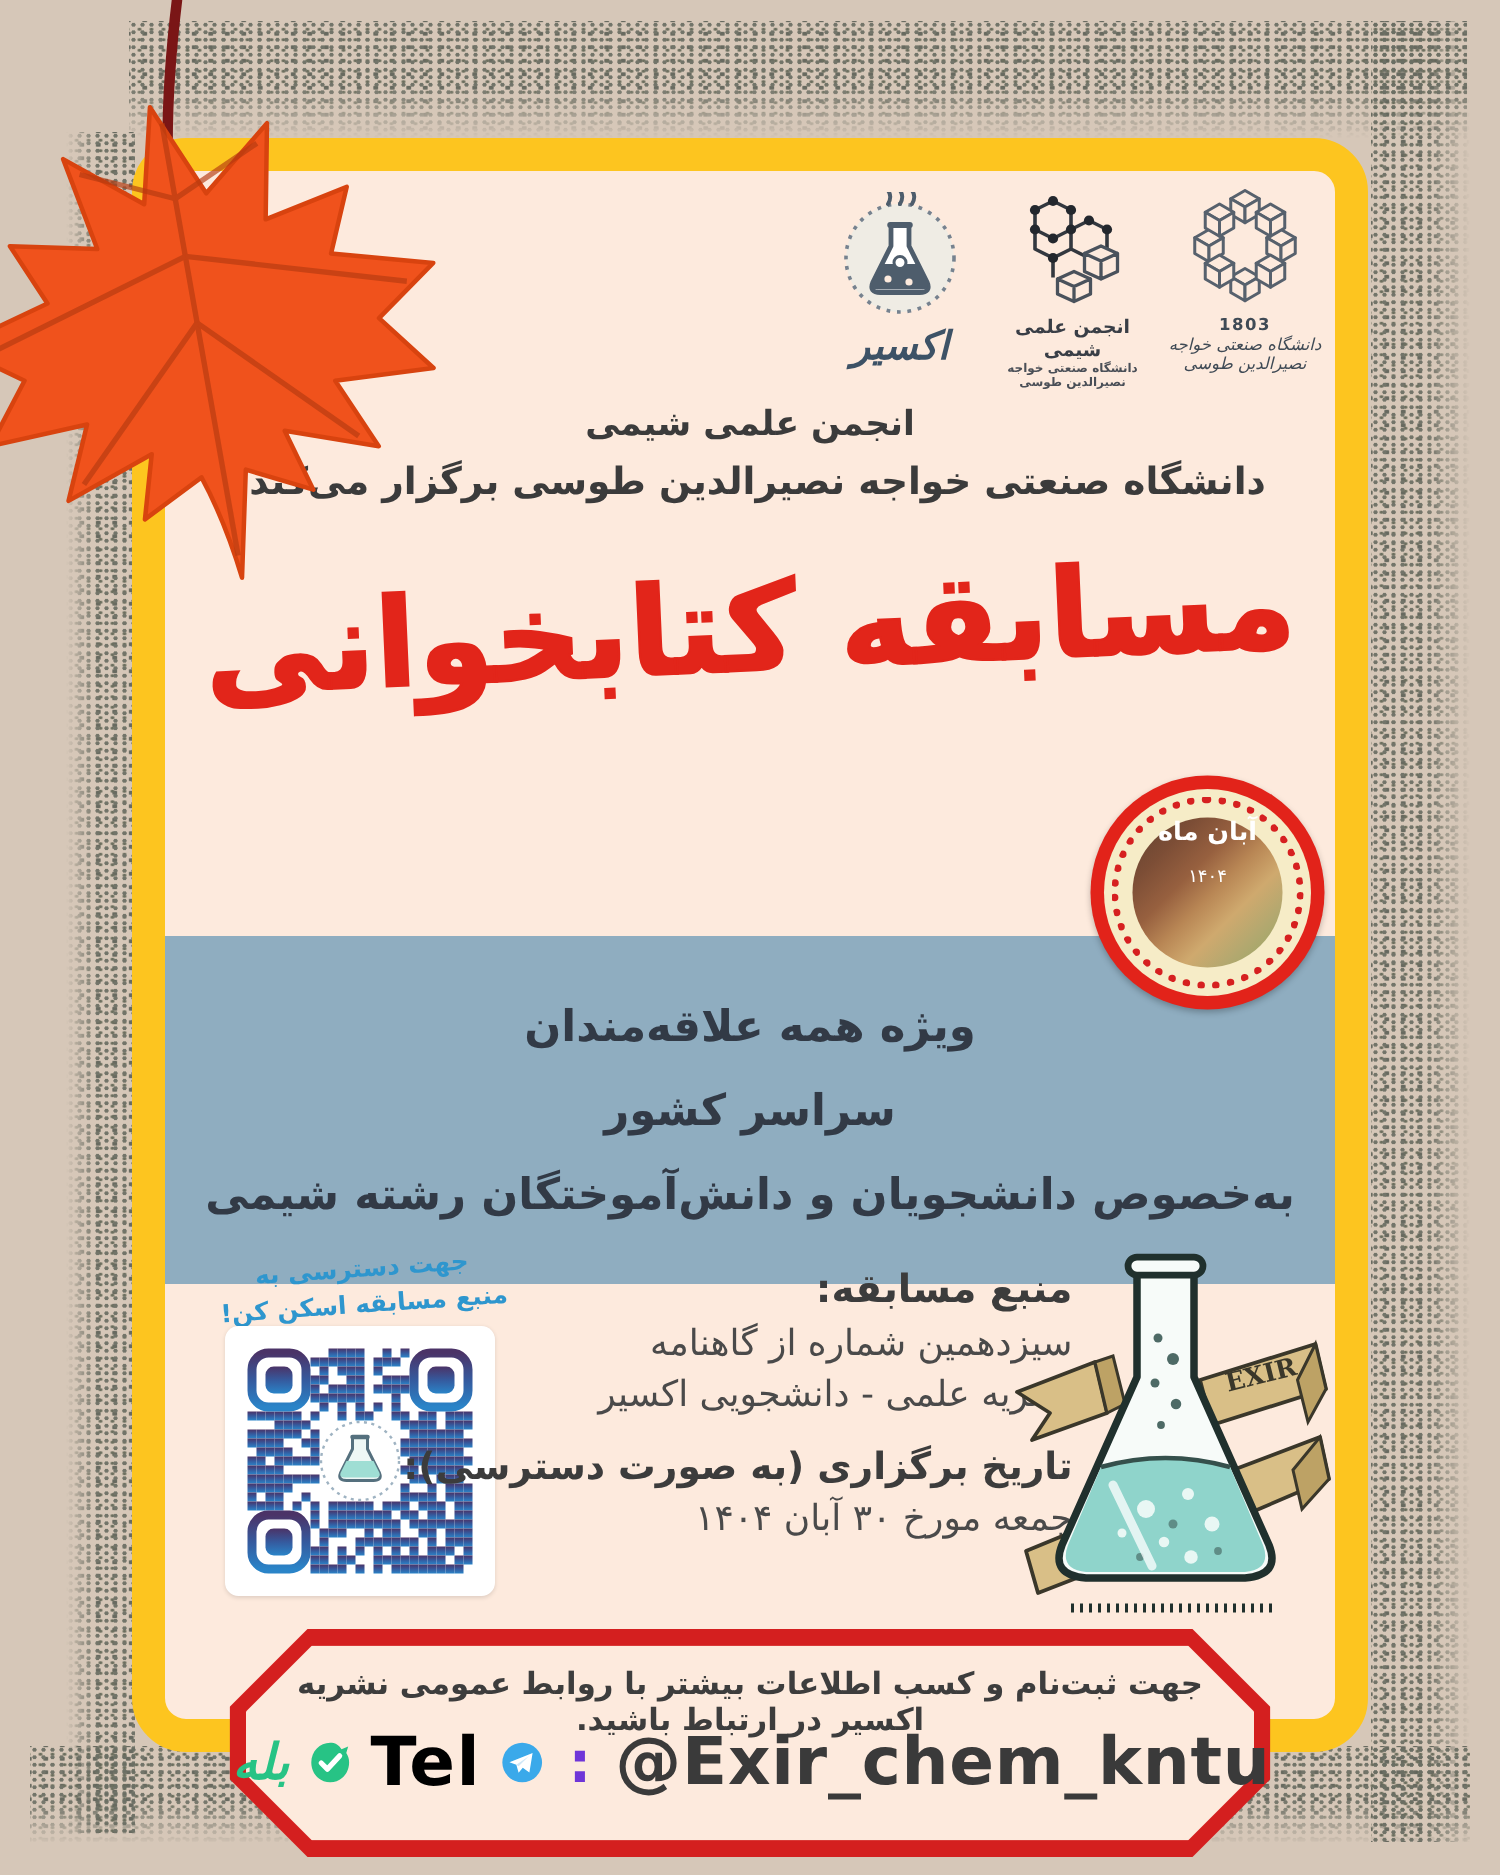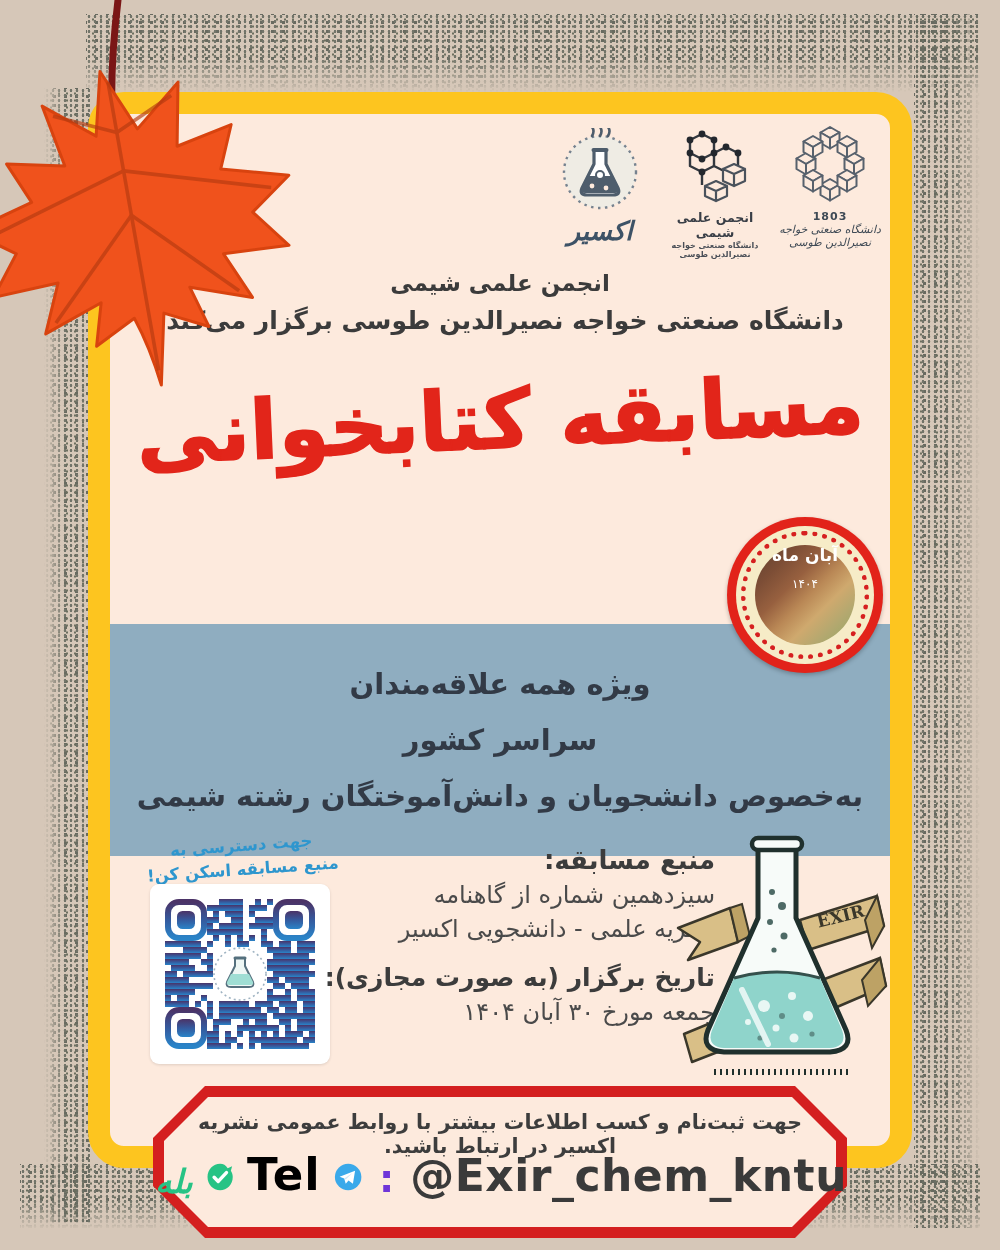--- a/index.html
+++ b/index.html
@@ -79,21 +79,21 @@
   .details .gap{height:20px;}
 
   
   .contact{left:153px;top:1086px;width:694px;height:152px;z-index:7;}
   .contact .oct-outer{position:absolute;inset:0;background:#d41f1f;
       clip-path:polygon(52px 0,calc(100% - 52px) 0,100% 52px,100% calc(100% - 52px),calc(100% - 52px) 100%,52px 100%,0 calc(100% - 52px),0 52px);}
   .contact .oct-inner{position:absolute;inset:11px;background:#fdeadd;
       clip-path:polygon(44px 0,calc(100% - 44px) 0,100% 44px,100% calc(100% - 44px),calc(100% - 44px) 100%,44px 100%,0 calc(100% - 44px),0 44px);}
   .contact .line1{position:absolute;left:30px;right:30px;top:24px;text-align:center;direction:rtl;
       color:#3d3d3d;font-size:20.5px;font-weight:bold;}
-  .contact .row{position:absolute;left:0;right:0;top:62px;display:flex;align-items:flex-end;justify-content:center;gap:12px;}
+  .contact .row{position:absolute;left:0;right:0;top:62px;display:flex;align-items:center;justify-content:center;gap:12px;}
   .bale-script{color:#27c385;font-size:33px;font-weight:bold;font-style:italic;margin-left:2px;}
   .tel-label{color:#000000;font-size:45px;font-weight:bold;letter-spacing:1px;}
   .colon{color:#6f35d8;font-size:38px;font-weight:bold;margin:0 4px;}
   .handle{color:#3a3a3a;font-size:44px;font-weight:bold;letter-spacing:.5px;}
 
   .leaf{left:-6px;top:0;z-index:6;pointer-events:none;}
   .flask-art{left:672px;top:830px;z-index:3;}
 </style>
 </head>
 <body>
@@ -506,21 +506,21 @@
         <rect x="71.5" y="60.5" width="13" height="3" rx="1.5" fill="#55707e"></rect>
       </g>
     </svg>
   </div>
 
   <div class="abs details">
     <div class="lbl">منبع مسابقه:</div>
     <div class="val">سیزدهمین شماره از گاهنامه</div>
     <div class="val">نشریه علمی - دانشجویی اکسیر</div>
     <div class="gap"></div>
-    <div class="lbl" style="font-size:25px">تاریخ برگزار (به صورت مجازی):</div>
+    <div class="lbl" style="font-size:25px">تاریخ برگزاری (به صورت دسترسی):</div>
     <div class="val">جمعه مورخ ۳۰ آبان ۱۴۰۴</div>
   </div>
 
   <svg class="abs flask-art" width="222" height="252" viewBox="0 0 222 252">
 
     <path d="M6 98 L58 78 L66 112 L16 130 L28 112 Z" fill="#d9bf87" stroke="#3a372a" stroke-width="2.5" stroke-linejoin="round"></path>
     <path d="M58 78 L66 112 L78 106 L70 74 Z" fill="#bda265" stroke="#3a372a" stroke-width="2"></path>
 
     <path d="M128 90 L205 66 L212 96 L136 120 Z" fill="#d9bf87" stroke="#3a372a" stroke-width="2.5" stroke-linejoin="round"></path>
     <path d="M205 66 L212 96 L200 118 L193 90 Z" fill="#bda265" stroke="#3a372a" stroke-width="2"></path>

